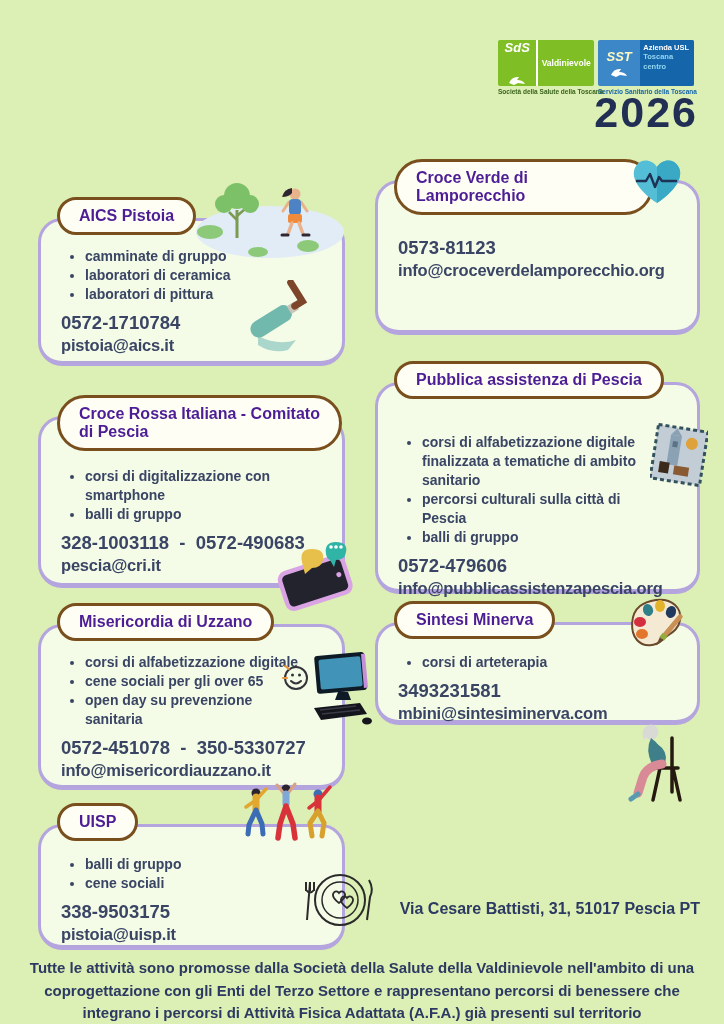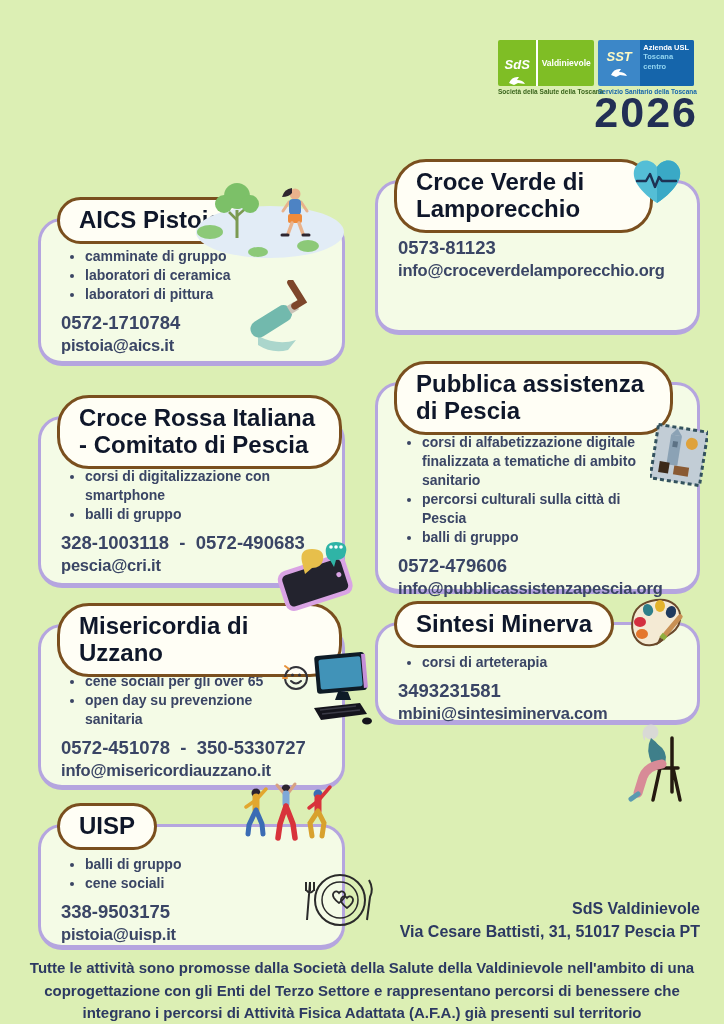--- a/index.html
+++ b/index.html
@@ -12,40 +12,40 @@
   .title-small{font-size:34px;font-weight:700;letter-spacing:1px;}
   .title-large{font-size:57px;font-weight:700;letter-spacing:1px;}
   .subtitle{margin-top:6px;color:#222f55;font-weight:700;font-size:22px;line-height:1.23;
             transform:scaleX(.88);transform-origin:left;white-space:nowrap;letter-spacing:.5px;}
   
   .logo{position:absolute;top:40px;width:96px;}
   .logo-box{display:flex;height:46px;border-radius:2px;overflow:hidden;}
   .logo-caption{font-size:6.5px;font-weight:700;text-align:center;margin-top:2px;white-space:nowrap;}
   .sds{left:498px;}
   .sds .logo-box{background:#7fbe25;}
-  .sds .cell-a{width:40%;display:flex;flex-direction:column;align-items:center;justify-content:flex-end;
+  .sds .cell-a{width:40%;display:flex;flex-direction:column;align-items:center;justify-content:space-between;
                border-right:2px solid #fff;color:#fff;font-weight:700;font-size:13px;font-style:italic;}
   .sds .cell-b{flex:1;display:flex;align-items:center;justify-content:center;color:#fff;
                font-weight:700;font-size:8.5px;}
   .sds .logo-caption{color:#3a641c;}
   .sst{left:598px;}
   .sst .logo-box{background:#3c87c8;}
   .sst .cell-a{width:44%;display:flex;flex-direction:column;align-items:center;justify-content:center;
                color:#fef9c3;font-weight:700;font-size:13px;font-style:italic;}
   .sst .cell-b{flex:1;background:#1565ab;color:#fff;font-weight:700;font-size:7.5px;line-height:1.25;
                padding:3px 2px 0 3px;}
   .sst .cell-b .cyan{color:#93d6f2;}
   .sst .logo-caption{color:#1565ab;}
   .year{position:absolute;right:26px;top:88px;font-size:43px;font-weight:700;color:#222f55;letter-spacing:2px;}
   
   .card{position:absolute;background:#f4fbe6;border:3px solid #b5a5df;border-bottom-width:5px;
         border-radius:24px;box-sizing:border-box;padding:0 16px 0 20px;z-index:2;}
   .pill{position:absolute;top:-24px;left:16px;background:#fffef5;border:3px solid #7a4f1e;
         border-radius:32px;padding:7px 19px;z-index:4;}
-  .pill span{font-size:24px;font-weight:700;color:#0f172a;line-height:1.12;display:block;}
+  .pill span{font-size:16px;font-weight:700;color:#4c1d95;line-height:1.12;display:block;}
   .bullets{margin:0;padding:0 0 0 24px;list-style:disc;color:#3a4565;}
   .bullets li{font-size:14px;font-weight:700;line-height:19px;}
   .right-col .bullets{max-width:242px;}
   .contact-phone{margin-top:7px;font-size:18.5px;font-weight:700;color:#3a4565;line-height:23px;white-space:pre-wrap;}
   .contact-email{font-size:16.5px;font-weight:700;color:#3a4565;line-height:22px;letter-spacing:-.2px;}
   .pad1{padding-top:26px;}  
   .pad2{padding-top:48px;}  
   
   .address{position:absolute;right:24px;top:897px;text-align:right;font-size:16px;font-weight:700;
            color:#2c3962;line-height:1.45;z-index:5;}
@@ -294,19 +294,18 @@
       <circle cx="42" cy="38" r="25" stroke-width="2"></circle>
       <circle cx="42" cy="38" r="18" stroke-width="1.5"></circle>
       <path d="M36 36 c-3 -5 2 -9 5 -5 c3 -4 8 0 5 5 c-2 3 -5 5 -5 5 c0 0 -3 -2 -5 -5 z" stroke-width="1.8"></path>
       <path d="M44 41 c-3 -5 2 -9 5 -5 c3 -4 8 0 5 5 c-2 3 -5 5 -5 5 c0 0 -3 -2 -5 -5 z" stroke-width="1.8"></path>
       <path d="M12 20 l-3 38 M8 20 v9 M12 20 v9 M16 20 v9 M8 28 q4 5 8 0" stroke-width="2"></path>
       <path d="M71 18 q5 9 1 17 l-3 23" stroke-width="2"></path>
     </g>
   </svg>
 
   <div class="address">
-    <div>SdS Valdinievole</div>
     <div>Via Cesare Battisti, 31, 51017 Pescia PT</div>
   </div>
 
   <div class="disclaimer">Tutte le attività sono promosse dalla Società della Salute della Valdinievole nell'ambito di una coprogettazione con gli Enti del Terzo Settore e rappresentano percorsi di benessere che integrano i percorsi di Attività Fisica Adattata (A.F.A.) già presenti sul territorio</div>
 
 </div>
 
 </body></html>

